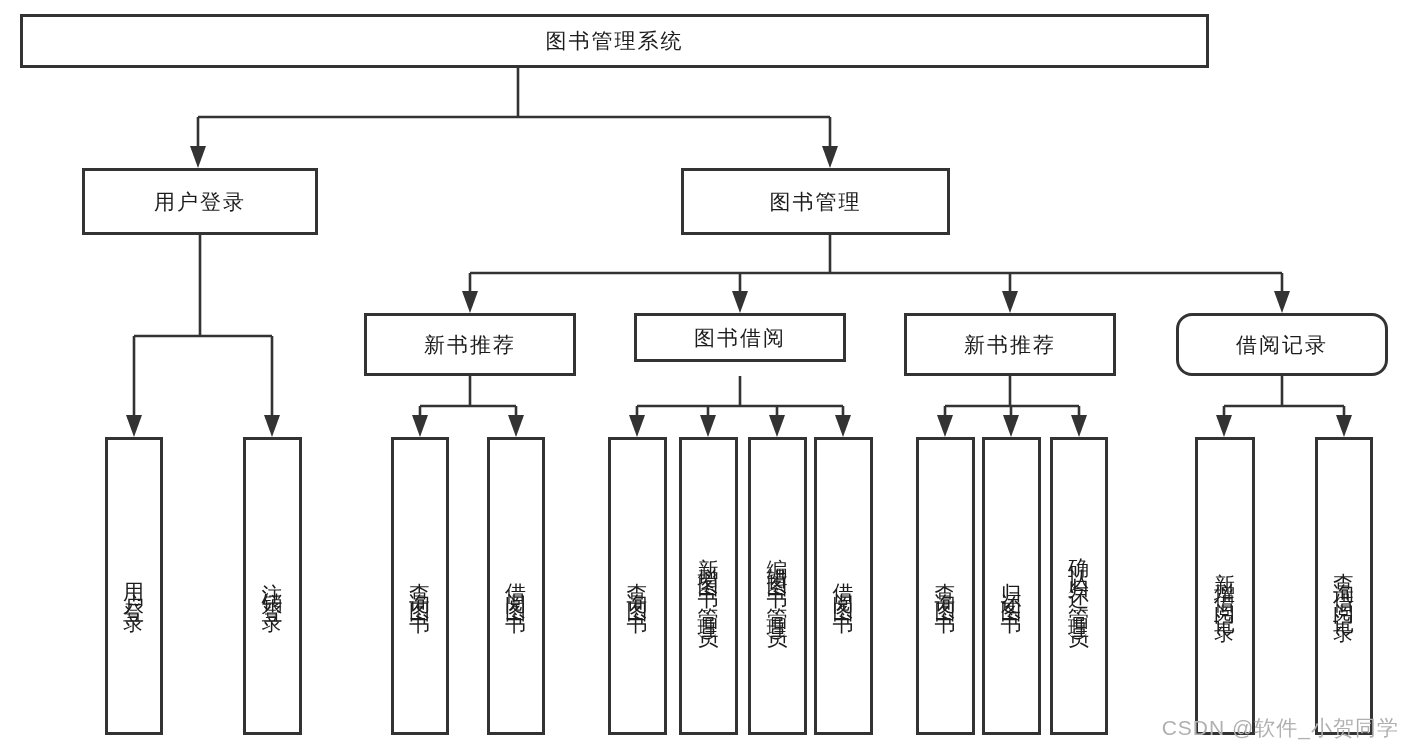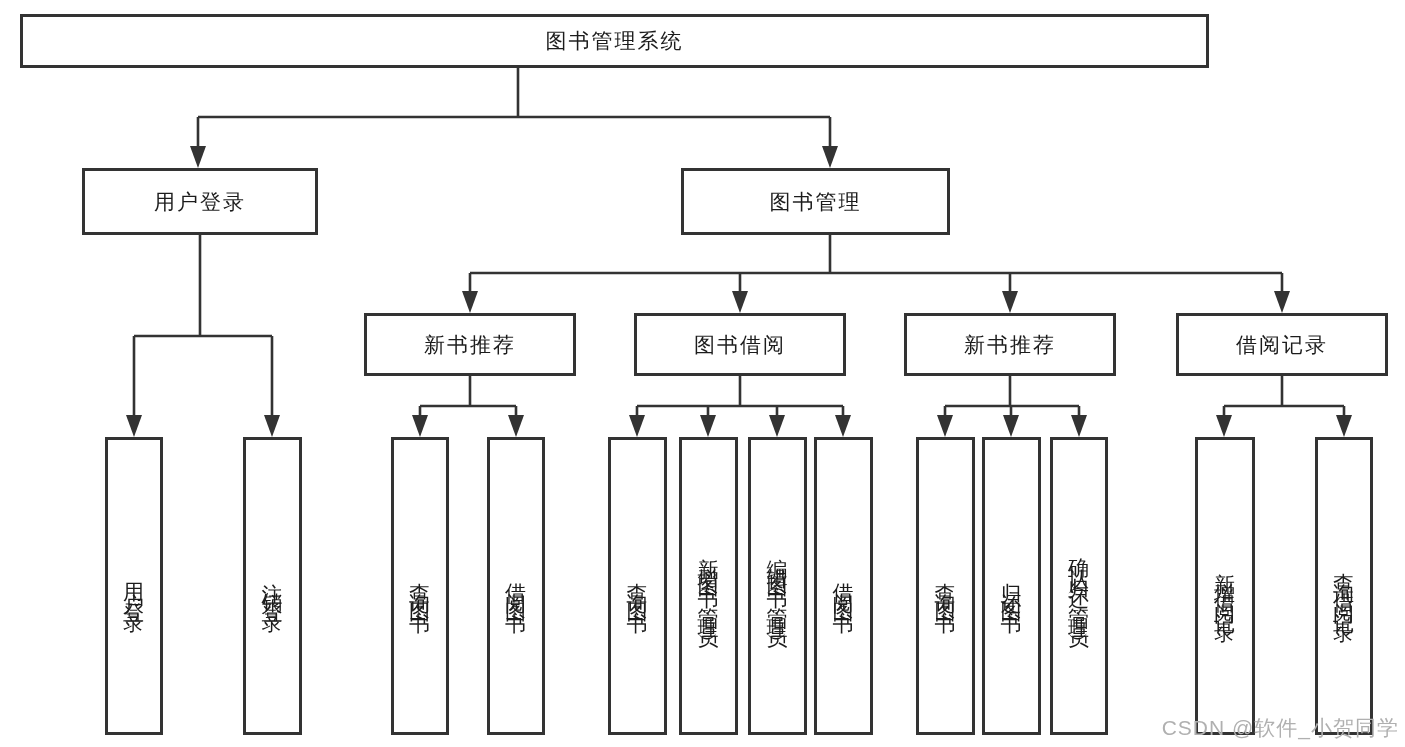--- a/index.html
+++ b/index.html
@@ -88,23 +88,23 @@
       <polygon points="1336,415 1352,415 1344,437"></polygon>
     </g>
   </svg>
 
   <div class="node h" style="left:20px; top:14px; width:1189px; height:54px;">图书管理系统</div>
 
   <div class="node h" style="left:82px; top:168px; width:236px; height:67px;">用户登录</div>
   <div class="node h" style="left:681px; top:168px; width:269px; height:67px;">图书管理</div>
 
   <div class="node h" style="left:364px; top:313px; width:212px; height:63px;">新书推荐</div>
-  <div class="node h" style="left:634px; top:313px; width:212px; height:63px;">图书借阅</div>
+  <div class="node h" style="left:634px; top:313px; width:212px; height:49px;">图书借阅</div>
   <div class="node h" style="left:904px; top:313px; width:212px; height:63px;">新书推荐</div>
-  <div class="node h" style="left:1176px; top:313px; width:212px; height:63px;">借阅记录</div>
+  <div class="node h" style="left:1176px; top:313px; width:212px; height:63px;border-radius:16px;">借阅记录</div>
 
   <div class="node v" style="left:105px; top:437px; width:58px; height:298px;">用户登录</div>
   <div class="node v" style="left:243px; top:437px; width:59px; height:298px;">注销登录</div>
 
   <div class="node v" style="left:391px; top:437px; width:58px; height:298px;">查询图书</div>
   <div class="node v" style="left:487px; top:437px; width:58px; height:298px;">借阅图书</div>
 
   <div class="node v" style="left:608px; top:437px; width:59px; height:298px;">查询图书</div>
   <div class="node v" style="left:679px; top:437px; width:59px; height:298px;">新增图书（管理员）</div>
   <div class="node v" style="left:748px; top:437px; width:59px; height:298px;">编辑图书（管理员）</div>

